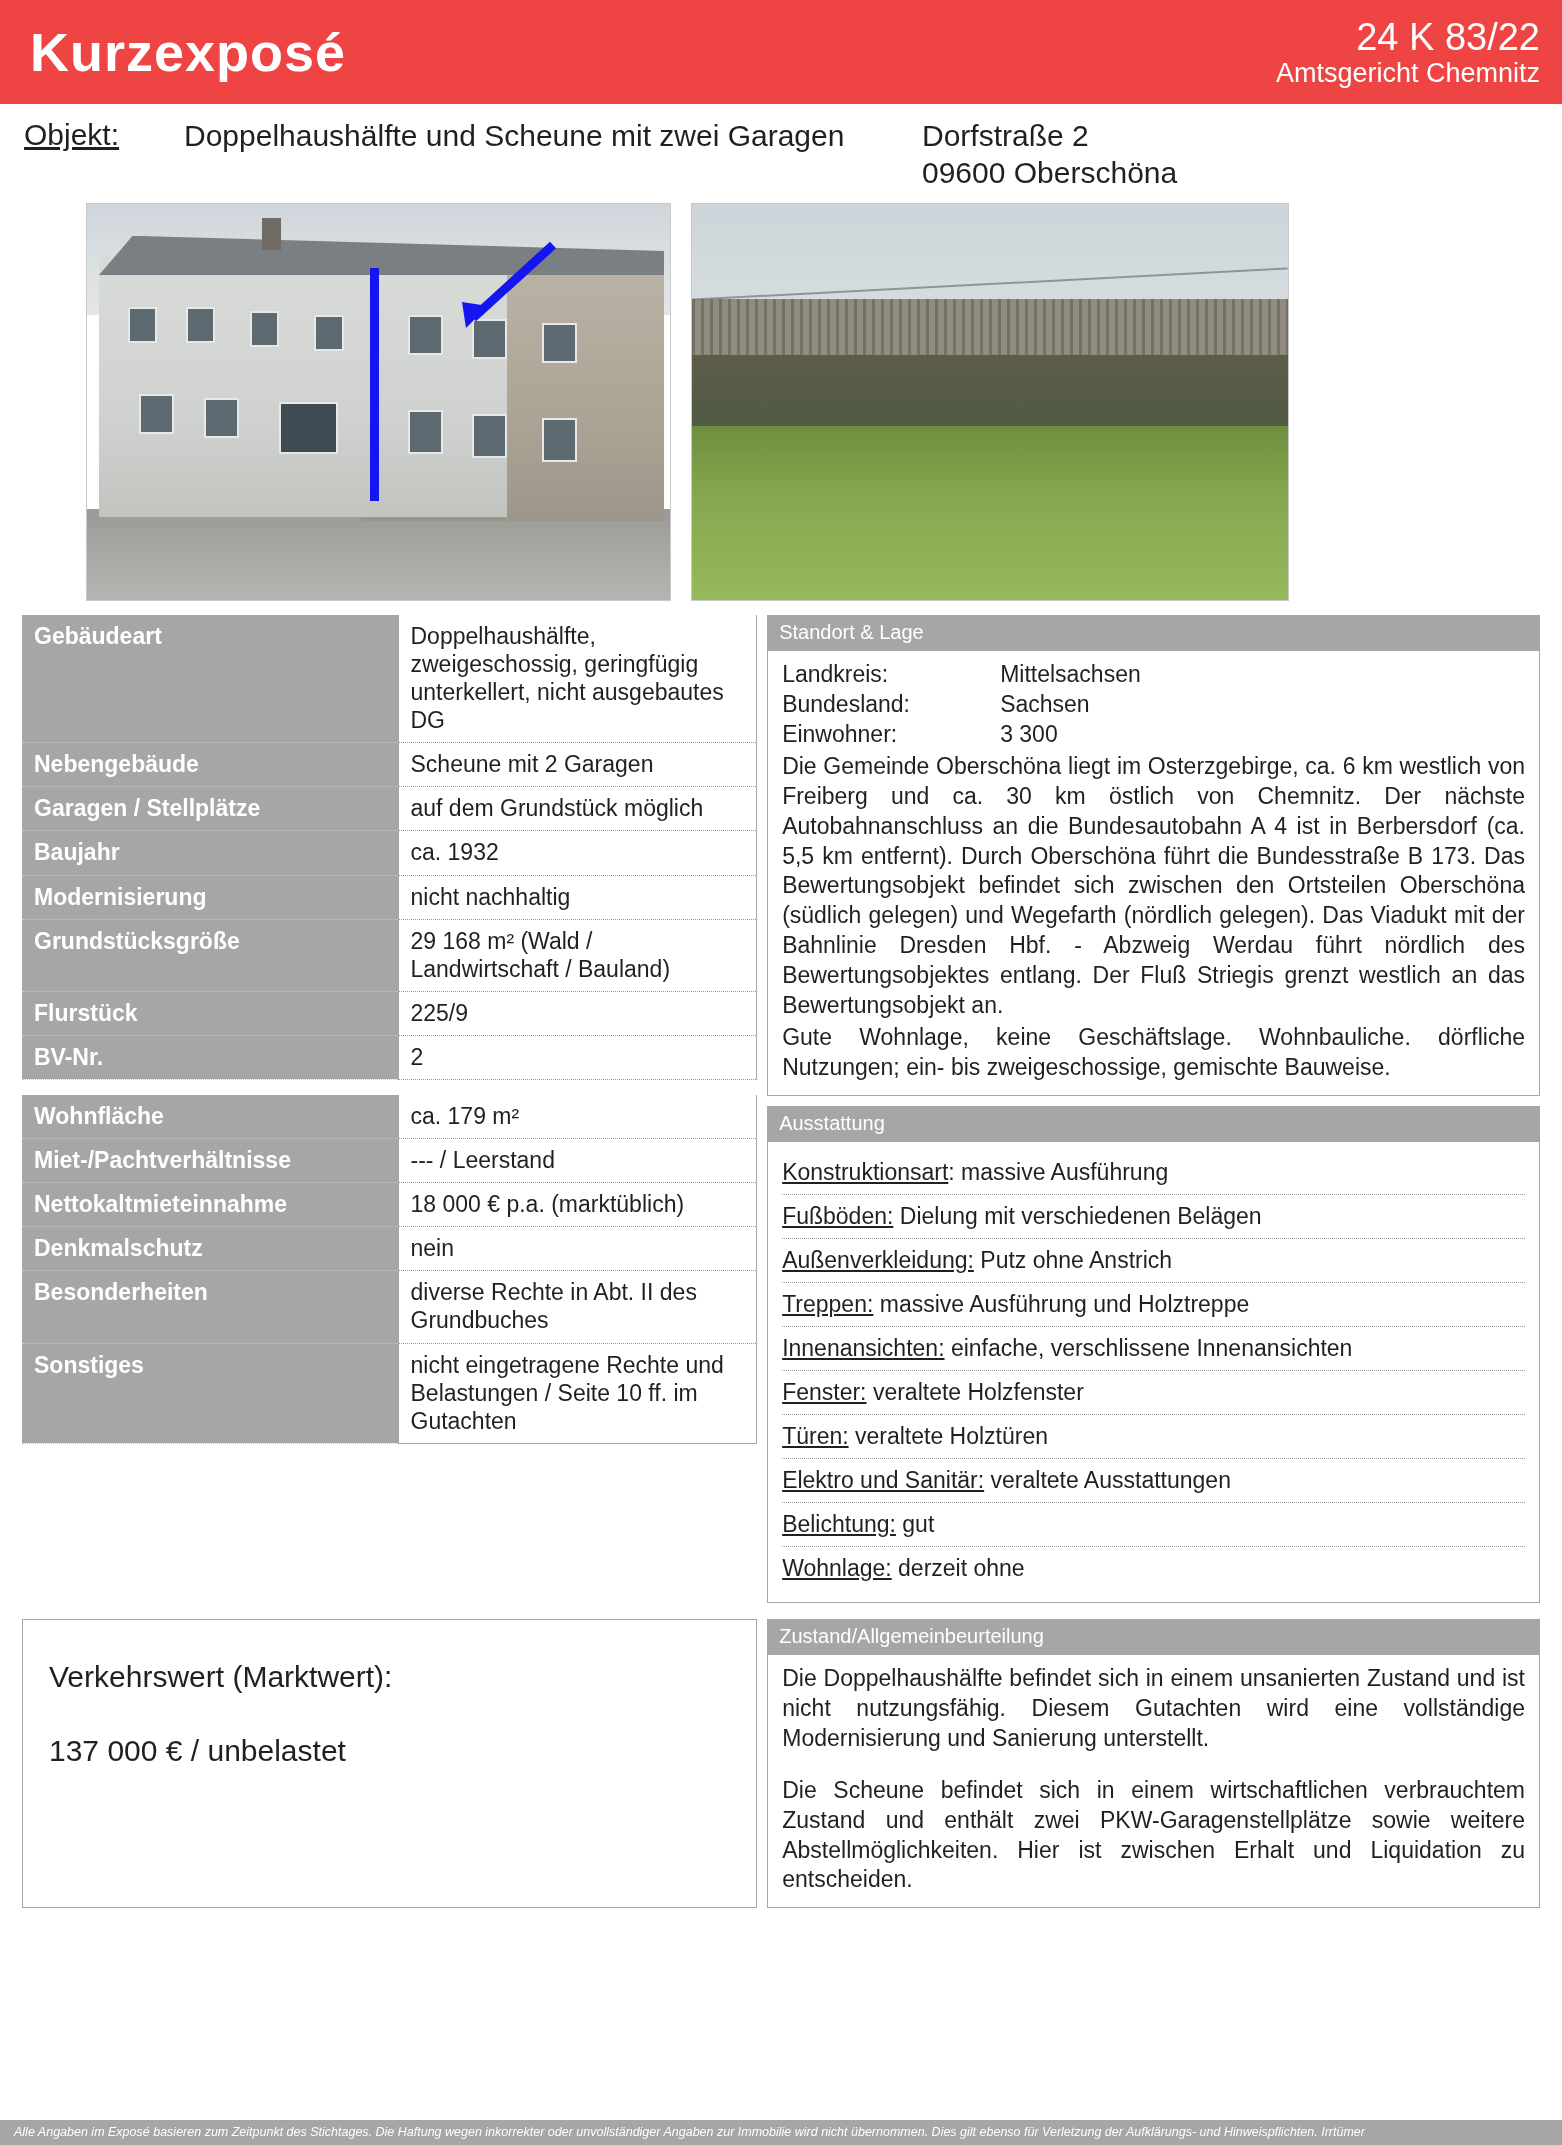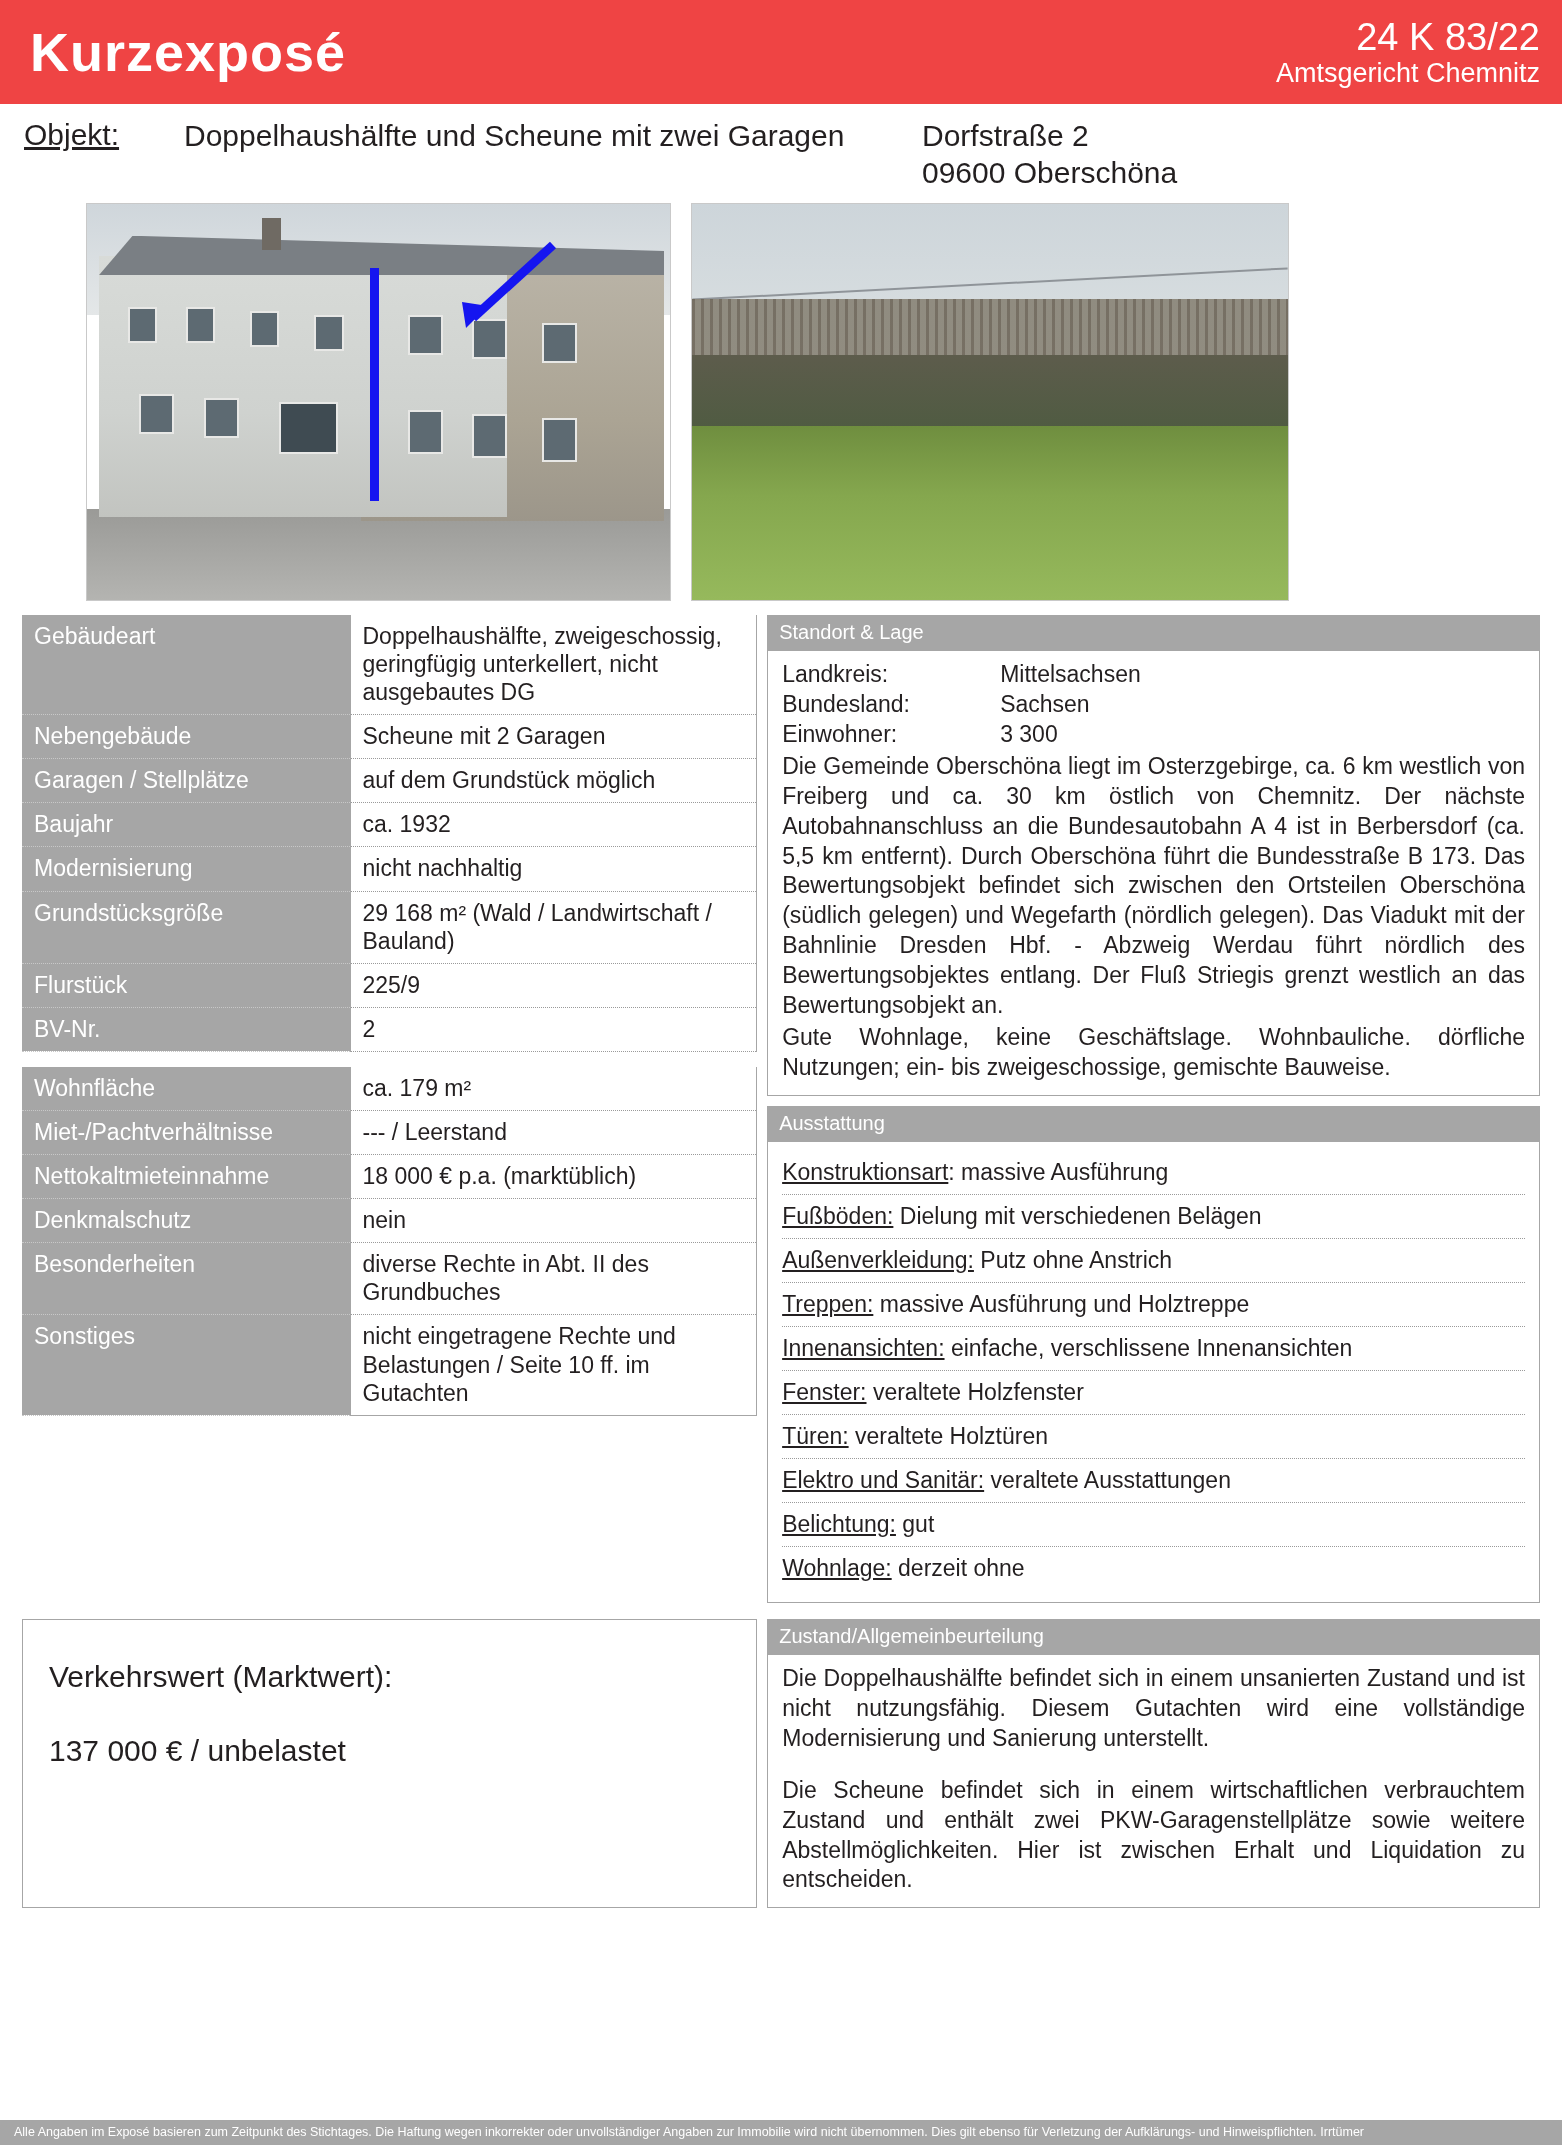--- a/index.html
+++ b/index.html
@@ -160,24 +160,25 @@
   
   .facts { width: 100%; border-collapse: collapse; }
   .facts td {
     vertical-align: top;
     font-size: 23px;
     padding: 7px 10px 8px 12px;
     border-bottom: 1px dotted #9a9a9a;
     line-height: 1.22;
   }
   .facts td.k {
-    width: 328px;
+    width: 376px;
     background: #a6a6a6;
     color: #ffffff;
     border-bottom: 1px dotted #c8c8c8;
+    font-weight: bold;
   }
   .facts td.v {
     background: #ffffff;
     border-left: 1px solid #a6a6a6;
     border-right: 1px solid #a6a6a6;
   }
   .facts tr.spacer td {
     height: 16px; padding: 0; border: none; background: #ffffff;
   }
   .facts tr.spacer td.k { background: #ffffff; }
@@ -232,20 +233,21 @@
   .cond-text p:last-child { margin-bottom: 0; }
 
   .footer {
     position: absolute;
     left: 0; bottom: 0;
     width: 100%;
     background: #a6a6a6;
     color: #ffffff;
     font-size: 12.5px;
     padding: 5px 18px 6px 14px;
+    font-style: italic;
   }
 </style>
 </head>
 <body>
 
 <div class="header">
   <div class="header-title">Kurzexposé</div>
   <div class="header-right">
     <div class="case-number">24 K 83/22</div>
     <div class="court-name">Amtsgericht Chemnitz</div>

